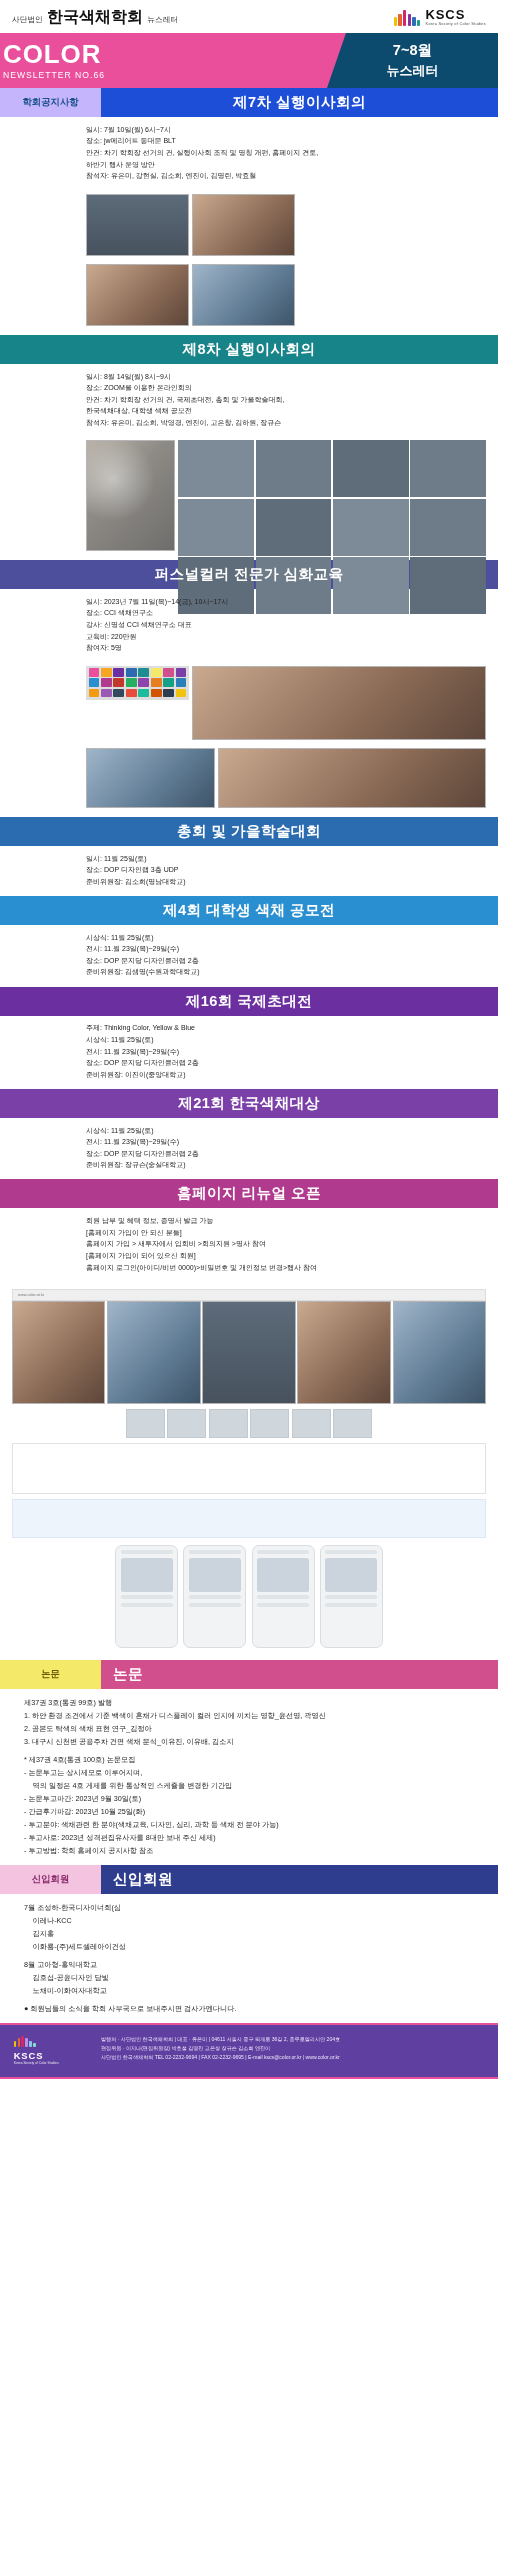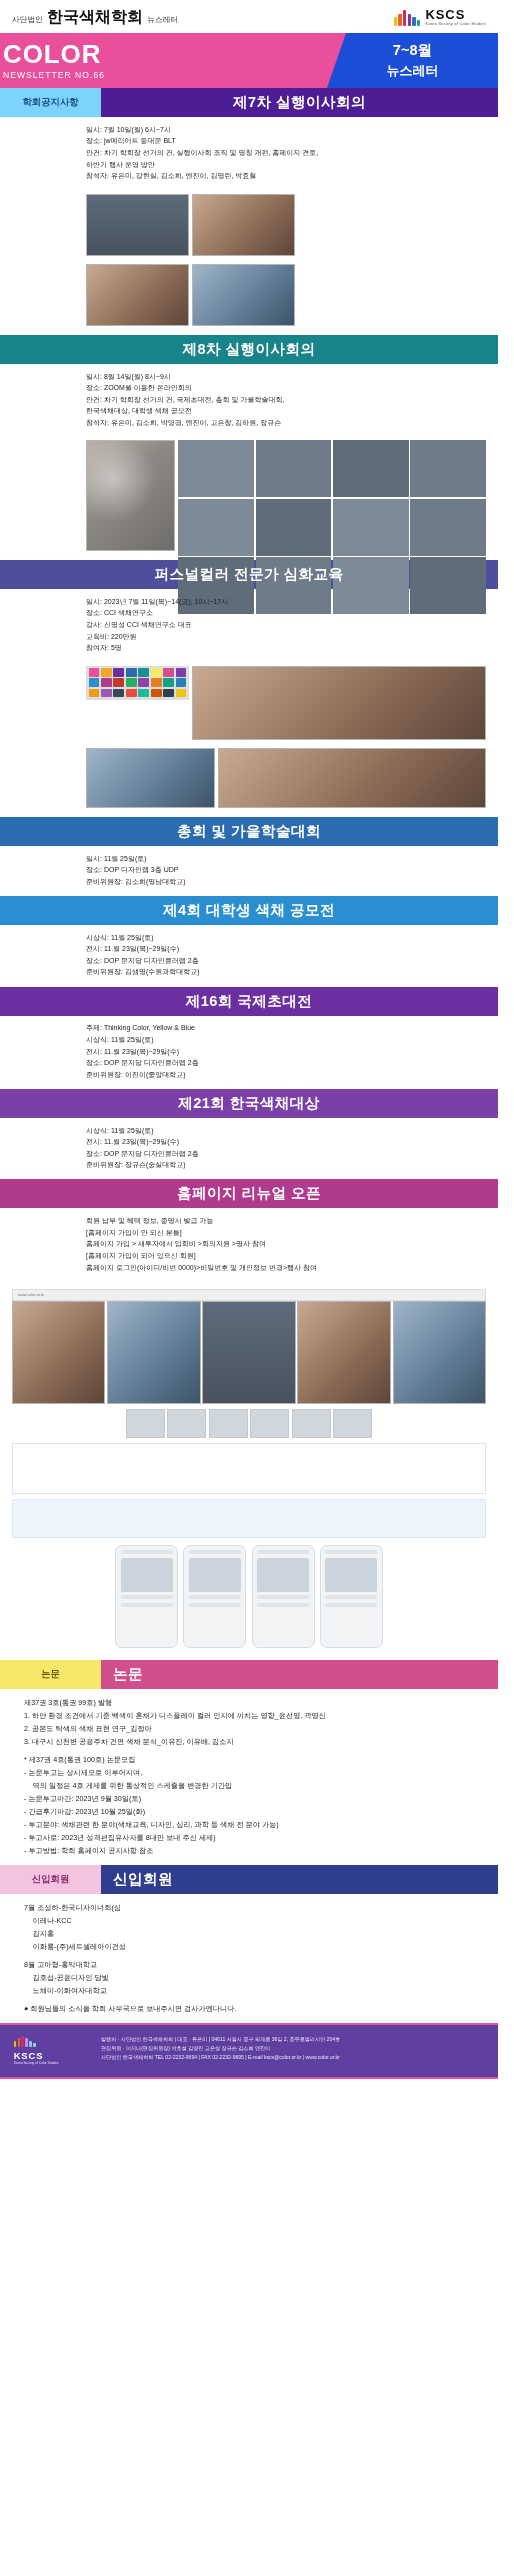--- a/index.html
+++ b/index.html
@@ -34,40 +34,40 @@
     height: 55px;
     background: #e94f9a;
     display: flex; align-items: center;
     overflow: hidden;
   }
   .title-band .bandtext { padding-left: 3px; color: #fff; }
   .bandtext .color { font-size: 26px; font-weight: bold; letter-spacing: 0.9px; line-height: 1; }
   .bandtext .nl { font-size: 8.6px; letter-spacing: 1px; margin-top: 3.4px; }
   .band-tab {
     position: absolute; right: 0; top: 0; height: 55px; width: 171px;
-    background: #1d4ed8;
+    background: #0c4a6e;
     clip-path: polygon(19px 0, 100% 0, 100% 100%, 0 100%);
     color: #fff; text-align: center;
     display: flex; flex-direction: column; justify-content: center; align-items: center;
   }
   .band-tab .t1 { font-size: 14.6px; font-weight: bold; }
   .band-tab .t2 { font-size: 13px; font-weight: bold; margin-top: 1.7px; }
   .chip {
     width: 101px; min-height: 22px; display:flex; align-items:center; justify-content:center;
-    font-size: 9.4px; font-weight: bold; color:#1b4f8a; background:#7dd3fc;
+    font-size: 9.4px; font-weight: bold; color:#1b4f8a; background:#c4b5fd;
   }
   .chip.yellow { background:#f5e96a; color:#6b5a00; }
   .chip.pink { background:#f3c3e0; color:#8a2a6a; }
 
   
   .h-bar {
     height: 29px; display:flex; align-items:center; justify-content:center;
     color:#fff; font-size: 14.6px; font-weight: bold; letter-spacing: 0.4px;
   }
-  .h-bar.teal { background:#4c1d95; }
+  .h-bar.teal { background:#1d4ed8; }
   .h-bar.teal2 { background:#17848a; }
   .h-bar.indigo { background:#4d4f9c; }
   .h-bar.blue { background:#2b6cb0; }
   .h-bar.sky { background:#2a8fd0; }
   .h-bar.purple { background:#6c2fa0; }
   .h-bar.grape { background:#7b3fa8; }
   .h-bar.magenta { background:#b03b8e; }
   .h-bar.rose { background:#d14f8c; }
   .h-bar.darkblue { background:#2f3d8f; }
   .h-bar.chiphead { justify-content:flex-start; padding-left: 12px; }

